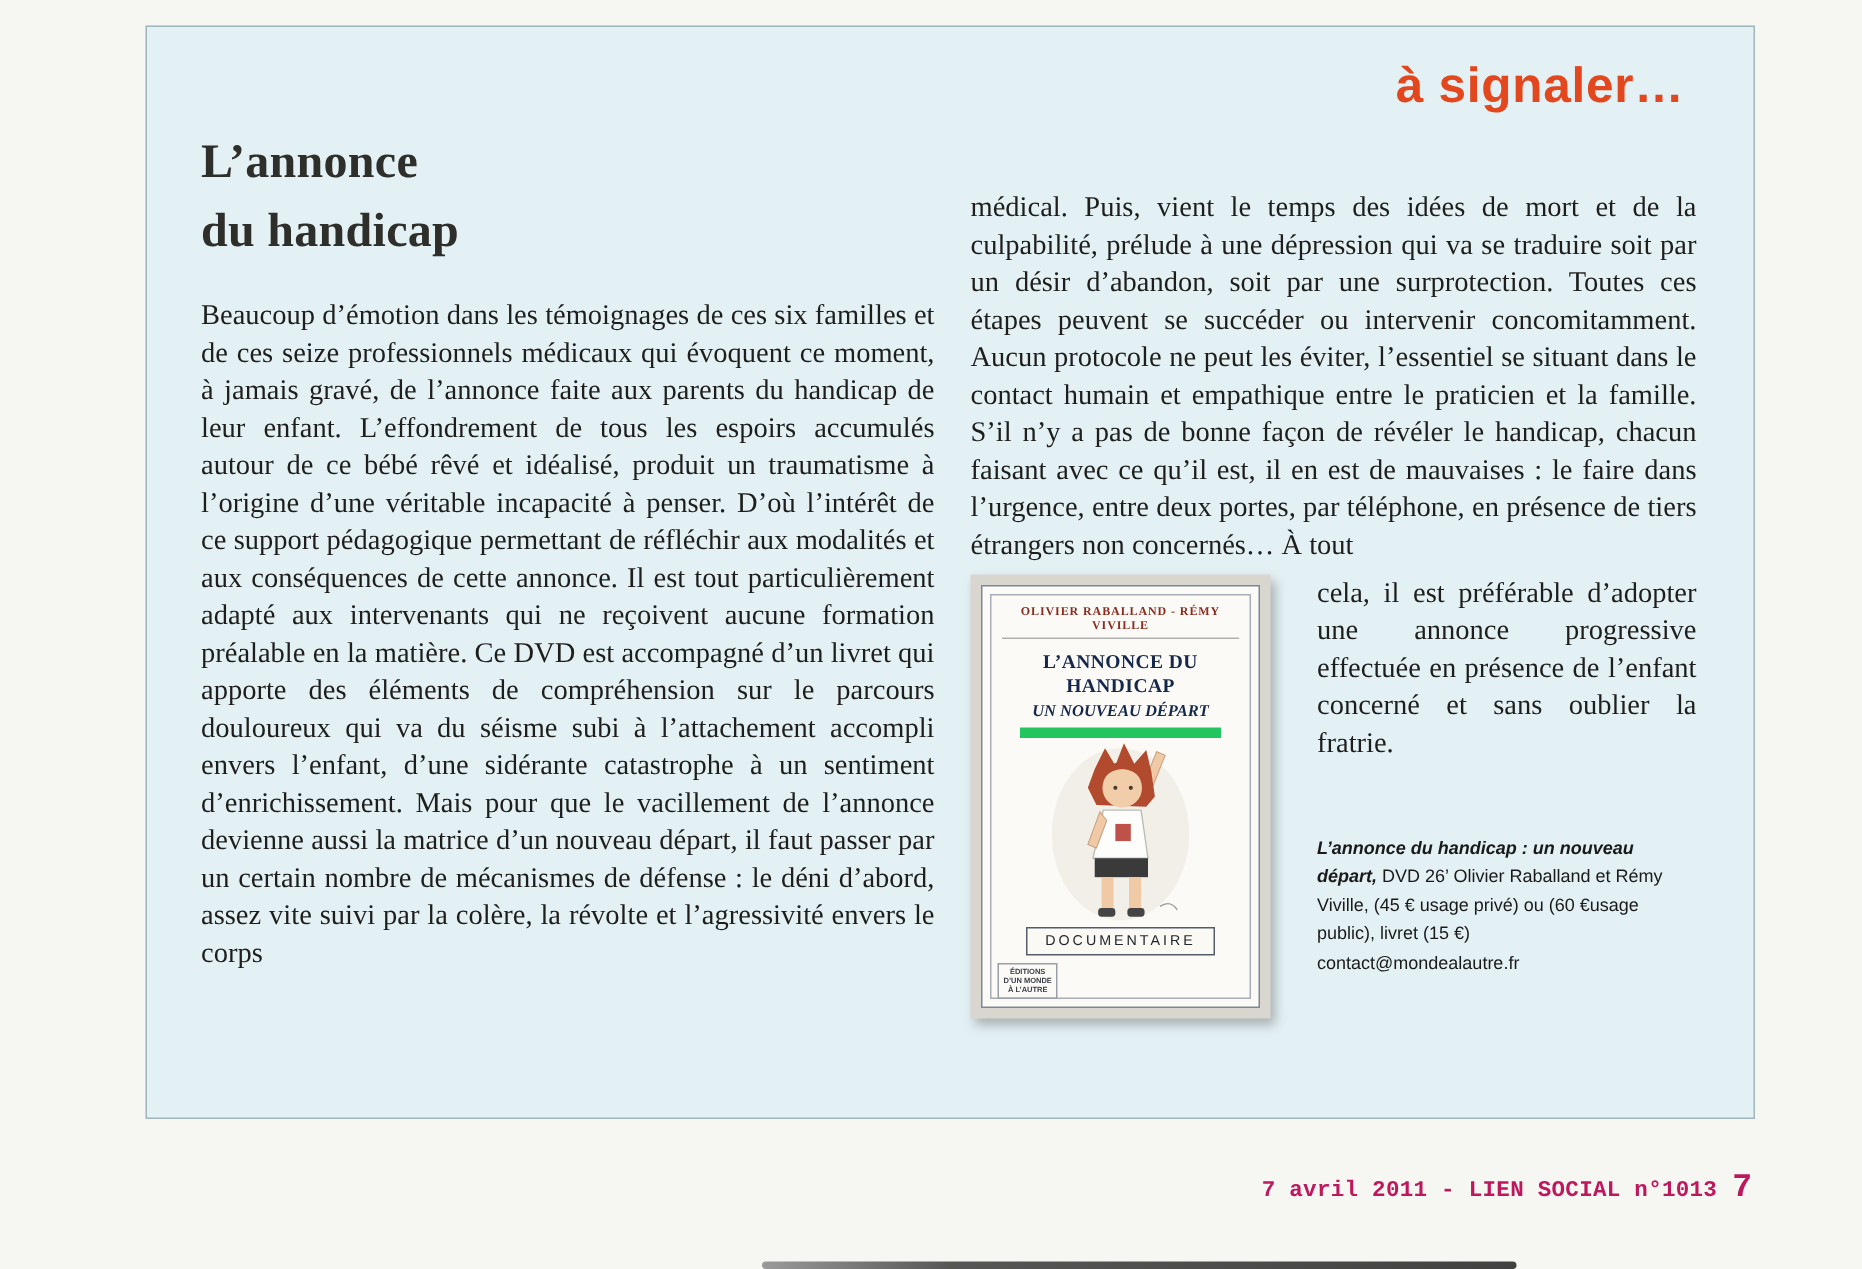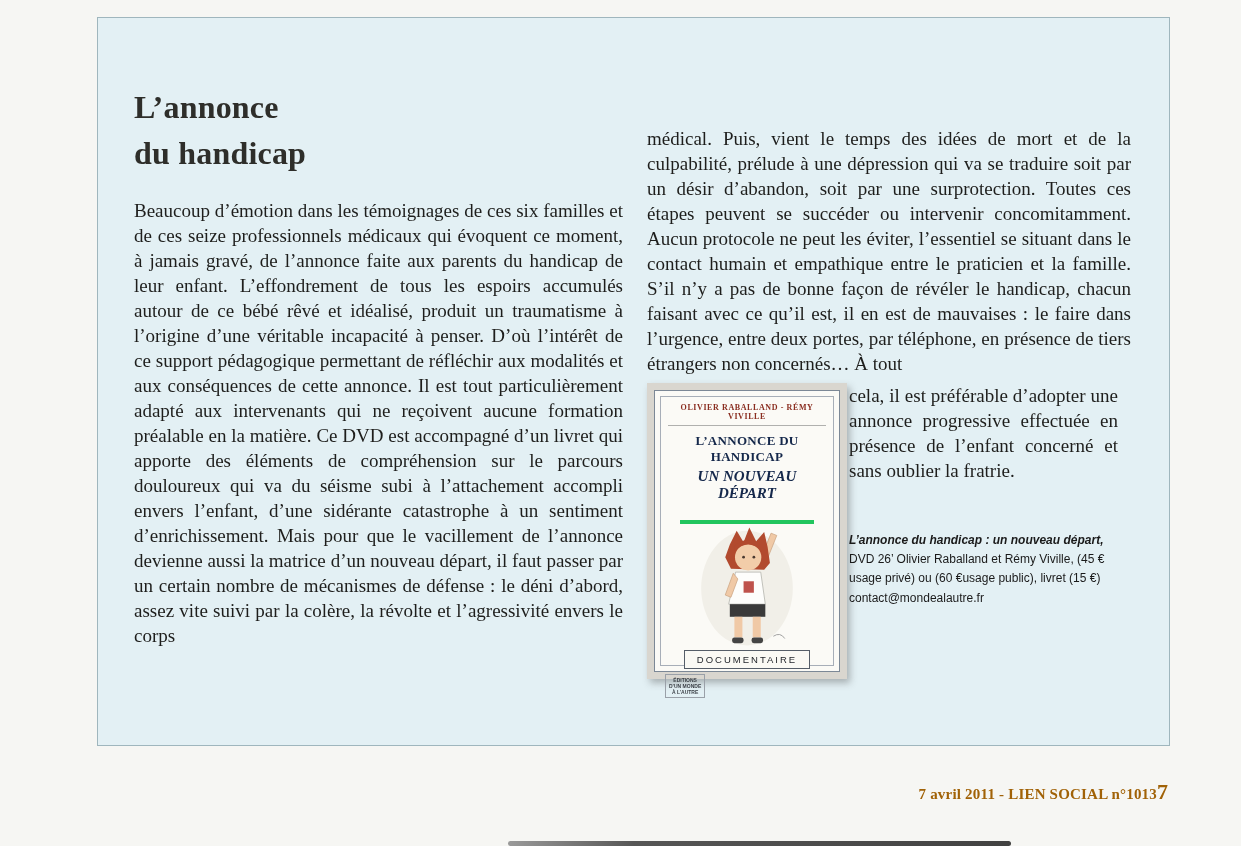--- a/index.html
+++ b/index.html
@@ -29,21 +29,21 @@
     font-weight:700;font-size:32px;line-height:46px;
     color:#2e2e2a;white-space:pre-line;
     margin:0 0 22px 0;letter-spacing:0.2px;
   }
   .body-text{
     font-family:"Liberation Serif", serif;
     font-size:19px;line-height:25px;color:#1e1e1c;
     text-align:justify;margin:0;
   }
   .col-right{position:absolute;left:549px;top:108px;width:484px;}
-  .wrap-row{display:flex;margin-top:7px;gap:2px;}
+  .wrap-row{display:flex;margin-top:7px;gap:31px;}
   .dvd-outer{
     flex:0 0 auto;width:200px;height:296px;
     background:#d9d6cf;padding:7px;box-sizing:border-box;
     box-shadow:3px 4px 7px rgba(60,60,60,0.35);
   }
   .dvd-cover{
     width:100%;height:100%;box-sizing:border-box;
     background:#fbfaf6;border:1px solid #7c8896;padding:5px;
     display:flex;flex-direction:column;align-items:center;
   }
@@ -58,22 +58,22 @@
     text-align:center;border-bottom:1px solid #b0b0ae;
     padding-bottom:4px;width:96%;
   }
   .dvd-title{
     font-family:"Liberation Serif", serif;font-weight:700;
     font-size:13px;color:#15284b;margin-top:7px;
     letter-spacing:0.3px;text-align:center;
   }
   .dvd-subtitle{
     font-family:"Liberation Serif", serif;font-weight:700;font-style:italic;
-    font-size:15px;color:#15284b;margin-top:3px;
-    border-bottom:4px solid #22c55e;padding-bottom:18px;width:82%;
+    font-size:11px;color:#15284b;margin-top:3px;
+    border-bottom:7px solid #22c55e;padding-bottom:5px;width:82%;
     text-align:center;
   }
   .dvd-art{flex:1;display:flex;align-items:center;justify-content:center;}
   .dvd-genre{
     font-family:"Liberation Sans", sans-serif;font-weight:400;
     font-size:9.5px;letter-spacing:2px;color:#23262c;
     border:1px solid #555d68;padding:3px 12px;margin-bottom:5px;
     background:#faf9f4;
   }
   .dvd-bottom{width:100%;display:flex;align-items:flex-end;}
@@ -85,38 +85,39 @@
   .right-stack{width:269px;}
   .caption{
     margin-top:48px;
     font-family:"Liberation Sans", sans-serif;
     font-size:12px;line-height:19px;color:#1a1a1a;
   }
   .cap-lead{font-weight:700;font-style:italic;}
   .cap-line{margin-top:1px;}
   .footer{
     position:absolute;right:73px;top:779px;
-    display:flex;align-items:baseline;
-    font-family:Liberation Serif, serif;color:#a16207;
+    display:flex;align-items:baseline;gap:10px;
+    font-family:Liberation Mono, monospace;color:#be185d;
   }
   .footer-text{font-weight:700;font-size:15px;letter-spacing:0.2px;}
   .footer-page{font-weight:700;font-size:22px;}
   .scan-bar{
     position:absolute;left:508px;bottom:0;
     width:503px;height:5px;border-radius:3px;opacity:0.85;
     background:linear-gradient(to right,#8a8a8a 0%,#3a3a3a 25%,#222 100%);
   }
 </style>
 </head>
 <body>
 
 <div class="page">
 
   <div class="panel">
 
+    <div class="flag">à signaler…</div>
 
     <div class="col-left">
       <h1 class="article-title">L’annonce
 du handicap</h1>
       <p class="body-text">Beaucoup d’émotion dans les témoignages de ces six familles et de ces seize professionnels médicaux qui évoquent ce moment, à jamais gravé, de l’annonce faite aux parents du handicap de leur enfant. L’effondrement de tous les espoirs accumulés autour de ce bébé rêvé et idéalisé, produit un traumatisme à l’origine d’une véritable incapacité à penser. D’où l’intérêt de ce support pédagogique permettant de réfléchir aux modalités et aux conséquences de cette annonce. Il est tout particulièrement adapté aux intervenants qui ne reçoivent aucune formation préalable en la matière. Ce DVD est accompagné d’un livret qui apporte des éléments de compréhension sur le parcours douloureux qui va du séisme subi à l’attachement accompli envers l’enfant, d’une sidérante catastrophe à un sentiment d’enrichissement. Mais pour que le vacillement de l’annonce devienne aussi la matrice d’un nouveau départ, il faut passer par un certain nombre de mécanismes de défense : le déni d’abord, assez vite suivi par la colère, la révolte et l’agressivité envers le corps</p>
     </div>
 
     <div class="col-right">
       <p class="body-text">médical. Puis, vient le temps des idées de mort et de la culpabilité, prélude à une dépression qui va se traduire soit par un désir d’abandon, soit par une surprotection. Toutes ces étapes peuvent se succéder ou intervenir concomitamment. Aucun protocole ne peut les éviter, l’essentiel se situant dans le contact humain et empathique entre le praticien et la famille. S’il n’y a pas de bonne façon de révéler le handicap, chacun faisant avec ce qu’il est, il en est de mauvaises : le faire dans l’urgence, entre deux portes, par téléphone, en présence de tiers étrangers non concernés… À tout</p>
 

